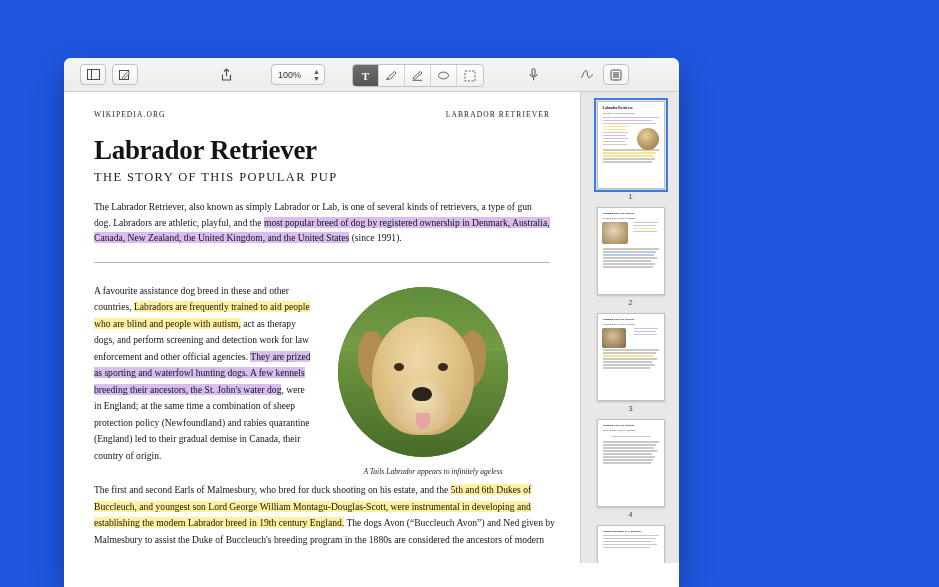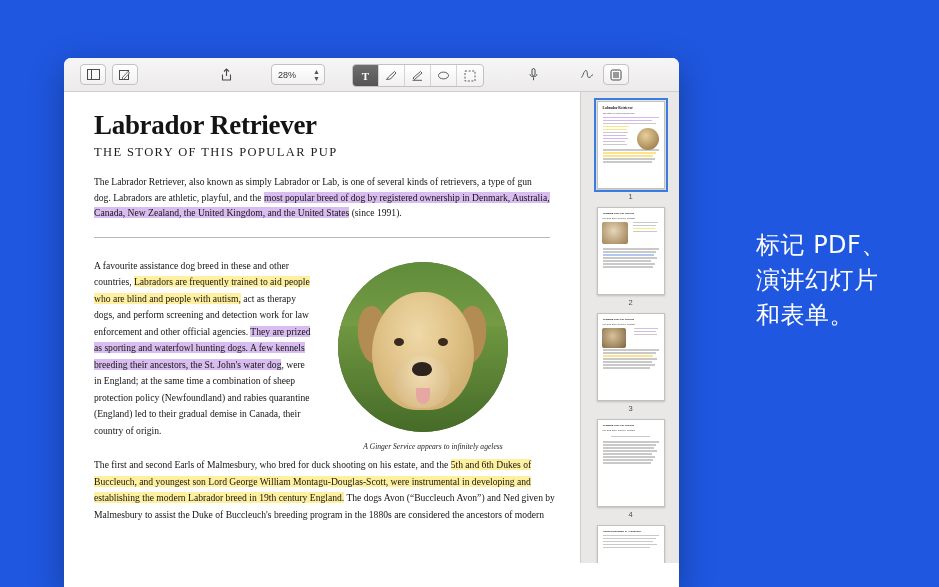--- a/index.html
+++ b/index.html
@@ -364,23 +364,20 @@
     font-size: 7.5px;
     color: #4a4a4a;
     margin-top: 3px;
   }
 </style>
 </head>
 <body>
 
 <div class="stage">
 
-  <div class="caption">标记 PDF、
-演讲幻灯片
-和表单。</div>
 
   <div class="window">
 
 
     <div class="toolbar">
 
       <div class="tb-btn" style="left:16px;width:26px;">
         <svg width="13" height="11" viewBox="0 0 13 11">
           <rect x="0.5" y="0.5" width="12" height="10" fill="none" stroke="#4b4b4b"></rect>
           <line x1="4.5" y1="0.5" x2="4.5" y2="10.5" stroke="#4b4b4b"></line>
@@ -396,21 +393,21 @@
 
       <div class="tb-plain" style="left:150px;width:24px;">
         <svg width="11" height="13" viewBox="0 0 11 13">
           <path d="M5.5 1 L5.5 8" stroke="#4b4b4b" stroke-width="1.1" fill="none"></path>
           <path d="M3 3.5 L5.5 1 L8 3.5" stroke="#4b4b4b" stroke-width="1.1" fill="none"></path>
           <path d="M1.5 6.5 L1.5 12 L9.5 12 L9.5 6.5" stroke="#4b4b4b" stroke-width="1.1" fill="none"></path>
         </svg>
       </div>
 
       <div class="zoom-box">
-        <span>28%</span>
+        <span>100%</span>
         <span class="zoom-arrows">▲<br>▼</span>
       </div>
 
       <div class="tb-group" style="left:288px;">
         <div class="active" style="font-family:'Liberation Serif',serif;font-size:11px;font-weight:bold;">T</div>
         <div>
           <svg width="13" height="11" viewBox="0 0 13 11">
             <path d="M1.5 9.5 L3.5 7 L9.5 1.5 L11 3 L5.5 9 Z" fill="none" stroke="#4b4b4b" stroke-width="0.9"></path>
           </svg>
         </div>
@@ -453,20 +450,24 @@
         </svg>
       </div>
 
     </div>
 
     <div class="content">
 
       <div class="page-pane">
         <div class="doc">
 
+          <div class="runhead">
+            <span>WIKIPEDIA.ORG</span>
+            <span>LABRADOR RETRIEVER</span>
+          </div>
 
           <h1 class="doc-title">Labrador Retriever</h1>
           <div class="doc-sub">THE STORY OF THIS POPULAR PUP</div>
 
           <p class="lede">
             <span>The Labrador Retriever, also known as simply Labrador or Lab, is one of several kinds of retrievers, a type of gun dog. Labradors are athletic, playful, and the </span><span class="hl-purple">most popular breed of dog by registered ownership in Denmark, Australia, Canada, New Zealand, the United Kingdom, and the United States</span><span> (since 1991).</span>
           </p>
 
           <div class="rule"></div>
 
@@ -482,21 +483,21 @@
               <div class="grass"></div>
               <div class="ear-l"></div>
               <div class="ear-r"></div>
               <div class="head"></div>
               <div class="eye-l"></div>
               <div class="eye-r"></div>
               <div class="muzzle"></div>
               <div class="nose"></div>
               <div class="tongue"></div>
             </div>
-            <div class="caption-fig">A Ginger Service appears to infinitely ageless</div>
+            <div class="caption-fig">A Tails Labrador appears to infinitely ageless</div>
           </div>
 
           <div style="width:470px;font-size:9.6px;line-height:1.72;margin-top:18px;">
             <span>The first and second Earls of Malmesbury, who bred for duck shooting on his estate, and the </span><span class="hl-yellow">5th and 6th Dukes of Buccleuch, and youngest son Lord George William Montagu-Douglas-Scott, were instrumental in developing and establishing the modern Labrador breed in 19th century England.</span><span> The dogs Avon (“Buccleuch Avon”) and Ned given by Malmesbury to assist the Duke of Buccleuch's breeding program in the 1880s are considered the ancestors of modern</span>
           </div>
 
         </div>
       </div>
 
       <div class="thumbs">

